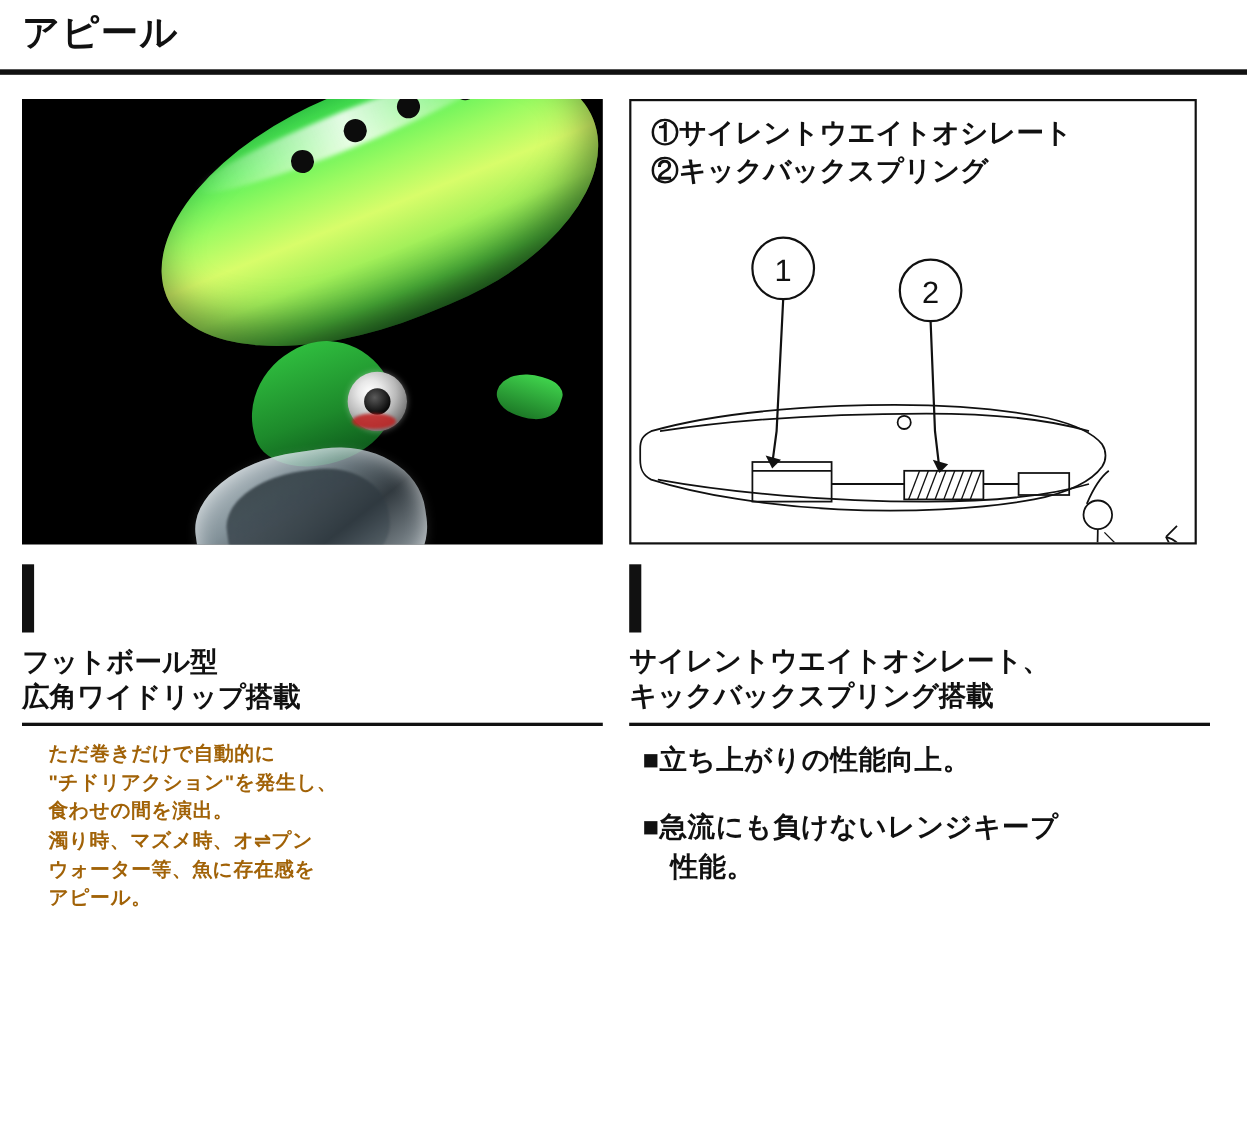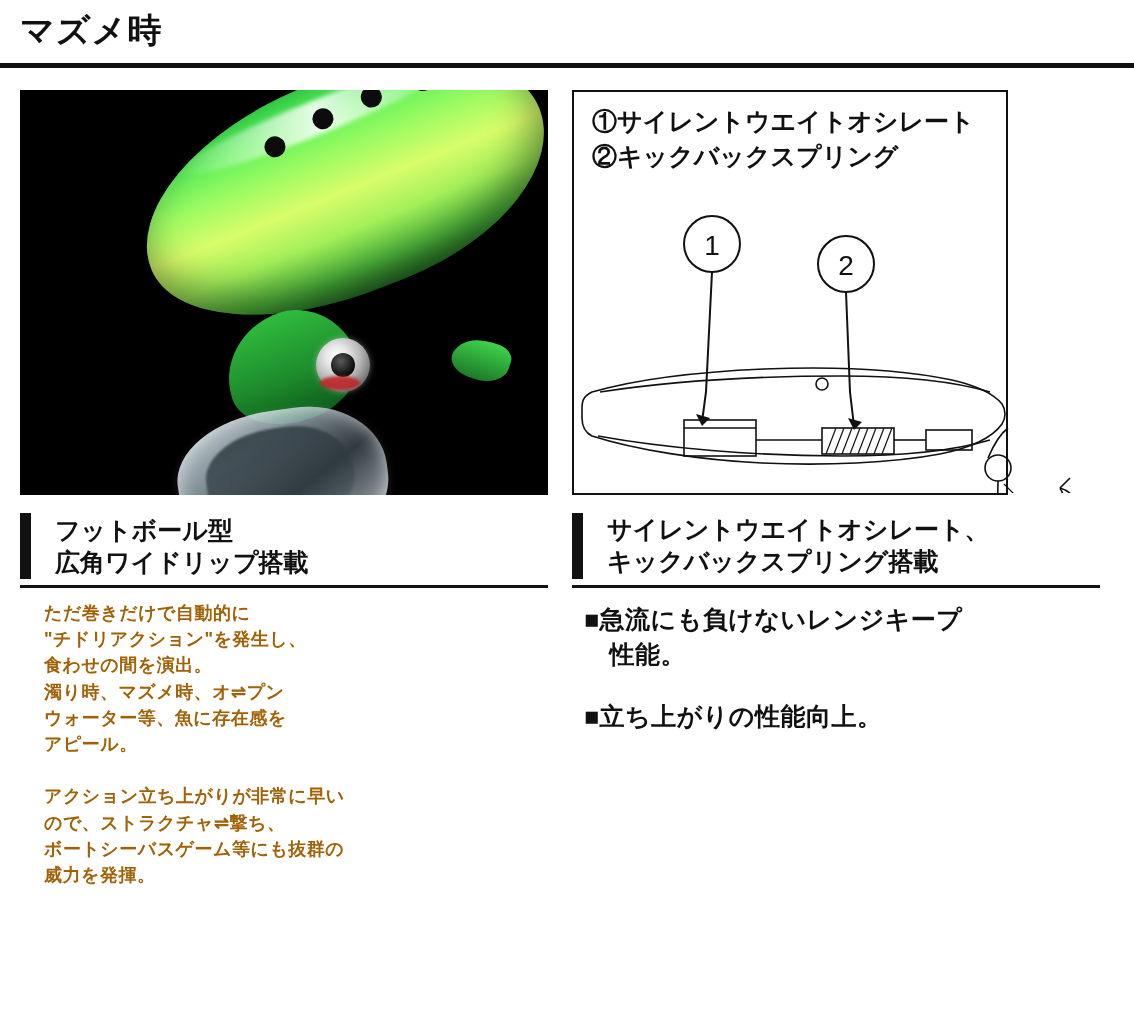--- a/index.html
+++ b/index.html
@@ -162,21 +162,21 @@
     width: 58px;
     height: 40px;
     transform: rotate(18deg);
     border-radius: 60% 30% 50% 40%;
     background: linear-gradient(to bottom, #3fd24c, #1d7a27);
   }
 
   
   .diagram {
     position: relative;
-    width: 436px;
+    width: 516px;
     height: 405px;
     background: #fff;
     border: 2px solid #111;
     box-sizing: border-box;
     padding-left: 44px;
   }
   .diagram-legend {
     position: absolute;
     left: 18px;
     top: 12px;
@@ -191,21 +191,22 @@
     position: absolute;
     left: 0;
     top: 0;
   }
 
   
   .caption {
     margin-top: 18px;
     display: flex;
     align-items: flex-start;
-    gap: 24px;
+    gap: 10px;
+    flex-direction: column;
   }
   .caption-bar {
     width: 11px;
     background: #111;
     flex: 0 0 11px;
     align-self: stretch;
     min-height: 62px;
   }
   .caption-text {
     font-size: 25px;
@@ -254,21 +255,21 @@
     white-space: pre-line;
   }
   .bullets ul { margin: 0; padding: 0; }
 </style>
 </head>
 <body>
 
 <div class="page">
 
   <div class="header">
-    <div class="header-title">マズメ時</div>
+    <div class="header-title">アピール</div>
   </div>
   <div class="header-rule"></div>
 
   <div class="columns">
 
     <div class="col">
 
       <div class="photo">
         <div class="lure-body">
           <div class="lure-gloss"></div>
@@ -293,24 +294,20 @@
       </div>
       <div class="caption-rule"></div>
 
       <div class="body-block">
         <p>ただ巻きだけで自動的に
 "チドリアクション"を発生し、
 食わせの間を演出。
 濁り時、マズメ時、オ⇌プン
 ウォーター等、魚に存在感を
 アピール。</p>
-        <p>アクション立ち上がりが非常に早い
-ので、ストラクチャ⇌撃ち、
-ボートシーバスゲーム等にも抜群の
-威力を発揮。</p>
       </div>
     </div>
 
     <div class="col">
 
       <div class="diagram">
         <div class="diagram-legend" style="white-space:pre-line;">①サイレントウエイトオシレート
 ②キックバックスプリング</div>
 
         <svg width="524" height="401" viewBox="0 0 524 401">
@@ -371,21 +368,21 @@
 
       <div class="caption">
         <div class="caption-bar"></div>
         <div class="caption-text" style="white-space:pre-line;font-family:Liberation Serif, serif;">サイレントウエイトオシレート、
 キックバックスプリング搭載</div>
       </div>
       <div class="caption-rule"></div>
 
       <div class="bullets">
         <ul>
+          <li>■立ち上がりの性能向上。</li>
           <li>■急流にも負けないレンジキープ
 　性能。</li>
-          <li>■立ち上がりの性能向上。</li>
         </ul>
       </div>
     </div>
 
   </div>
 </div>
 
 </body></html>

